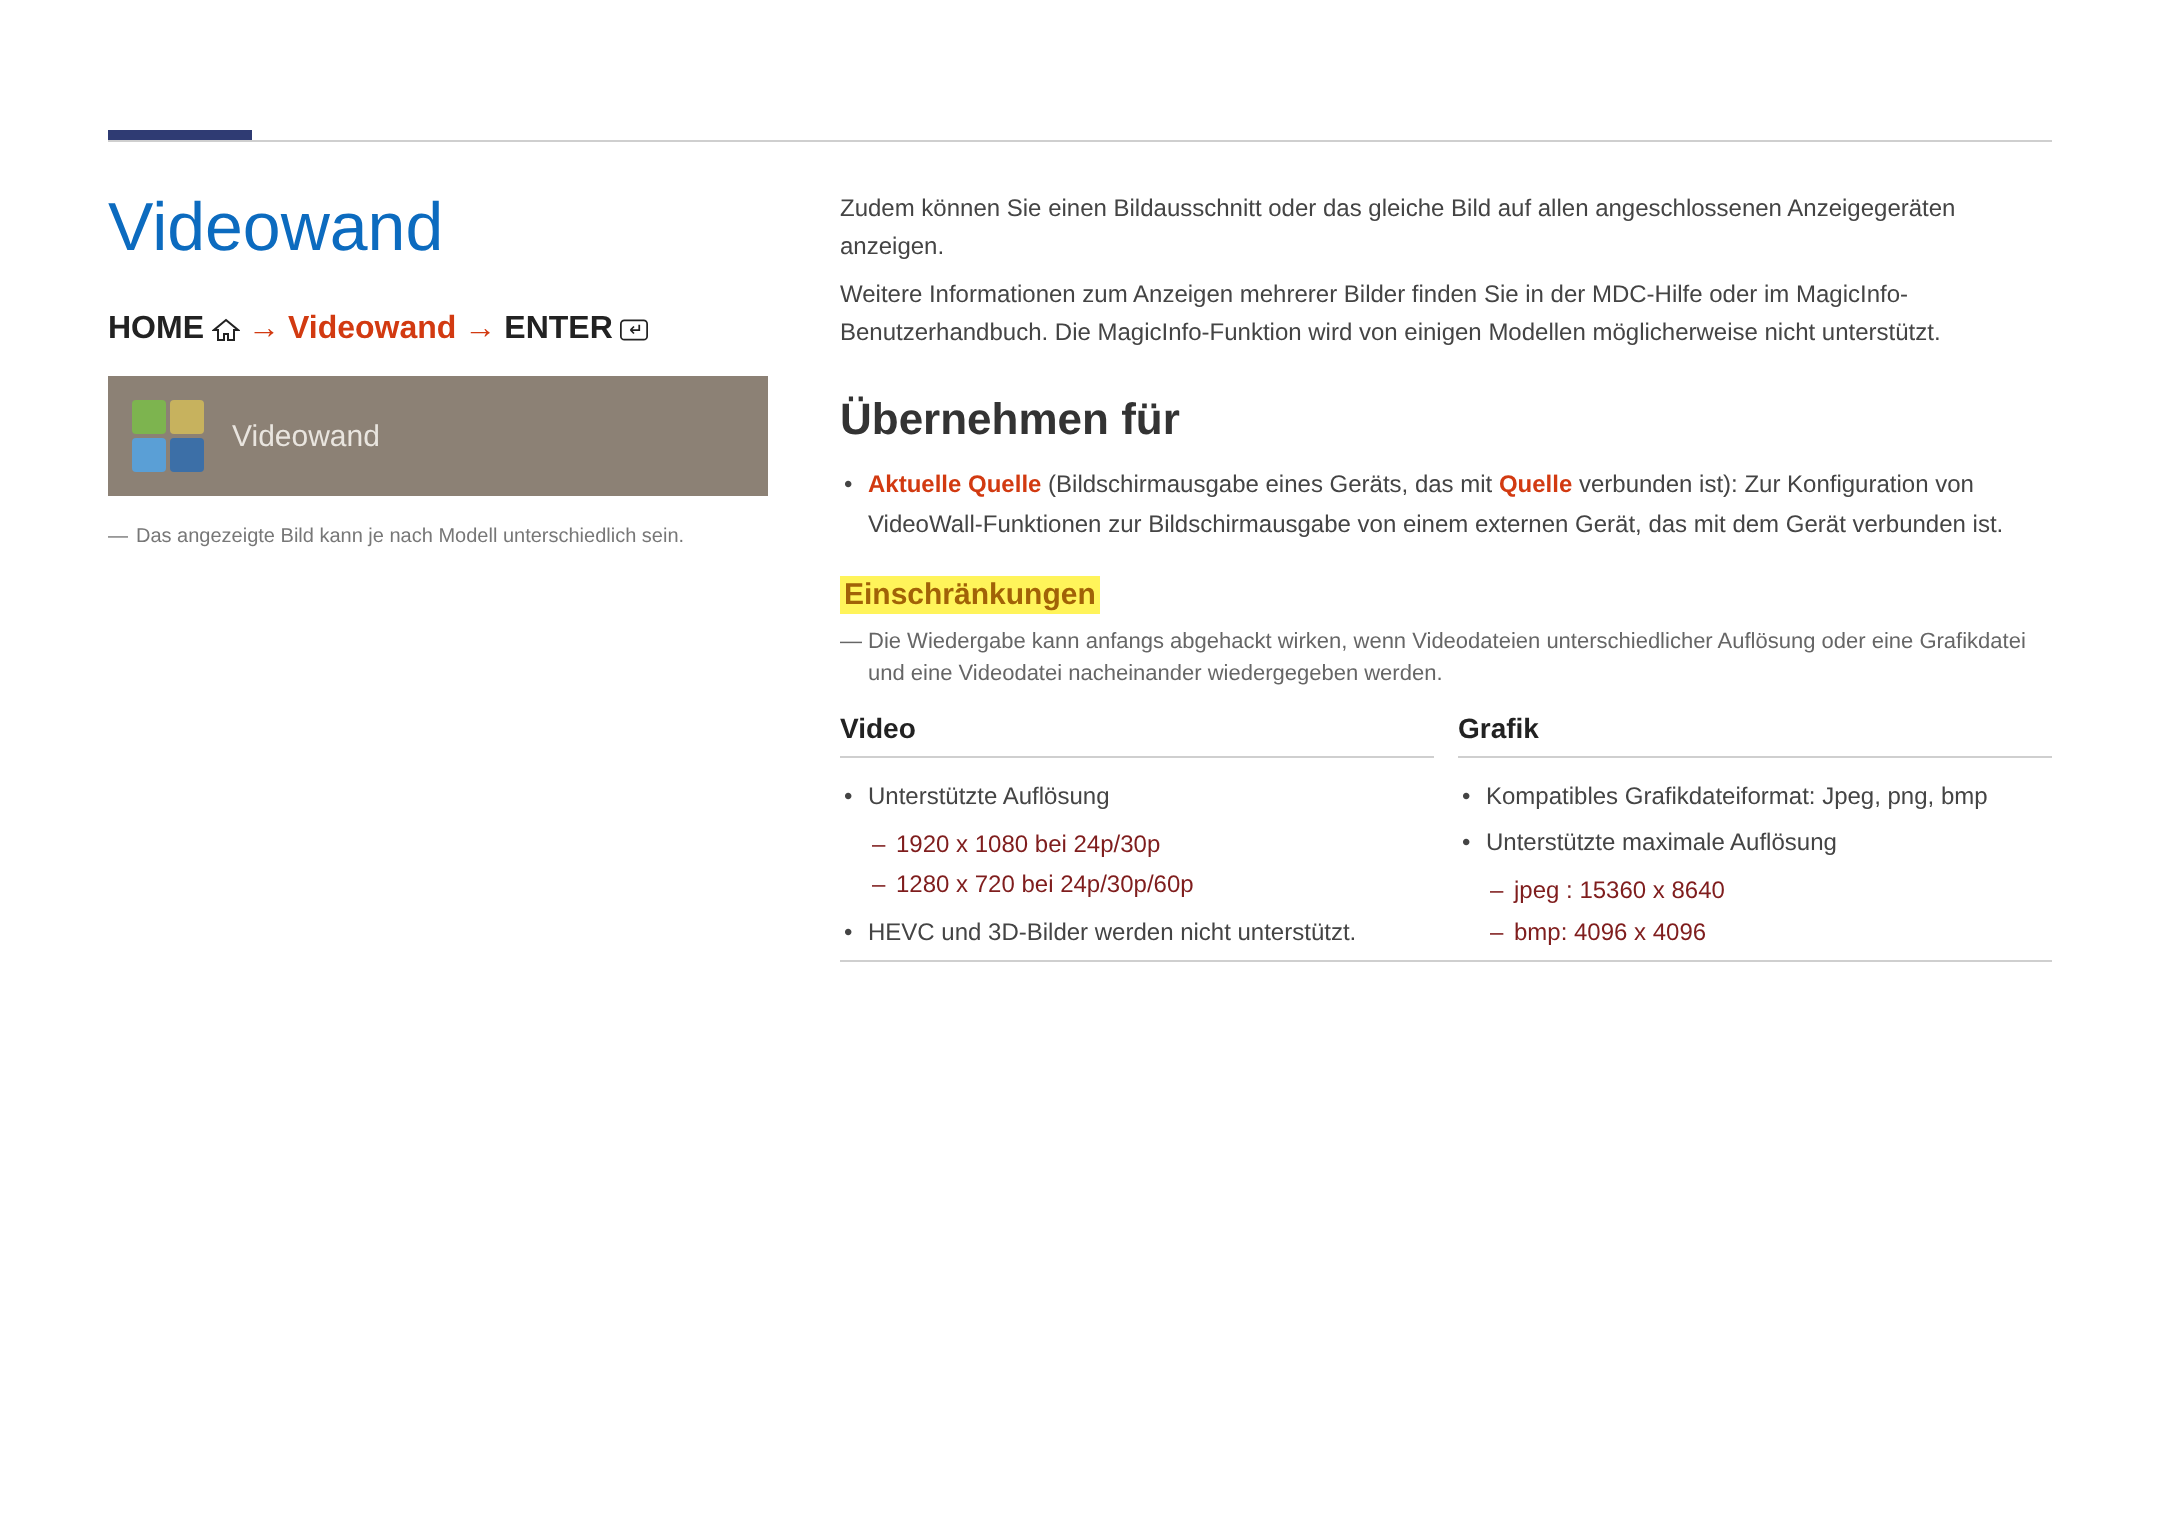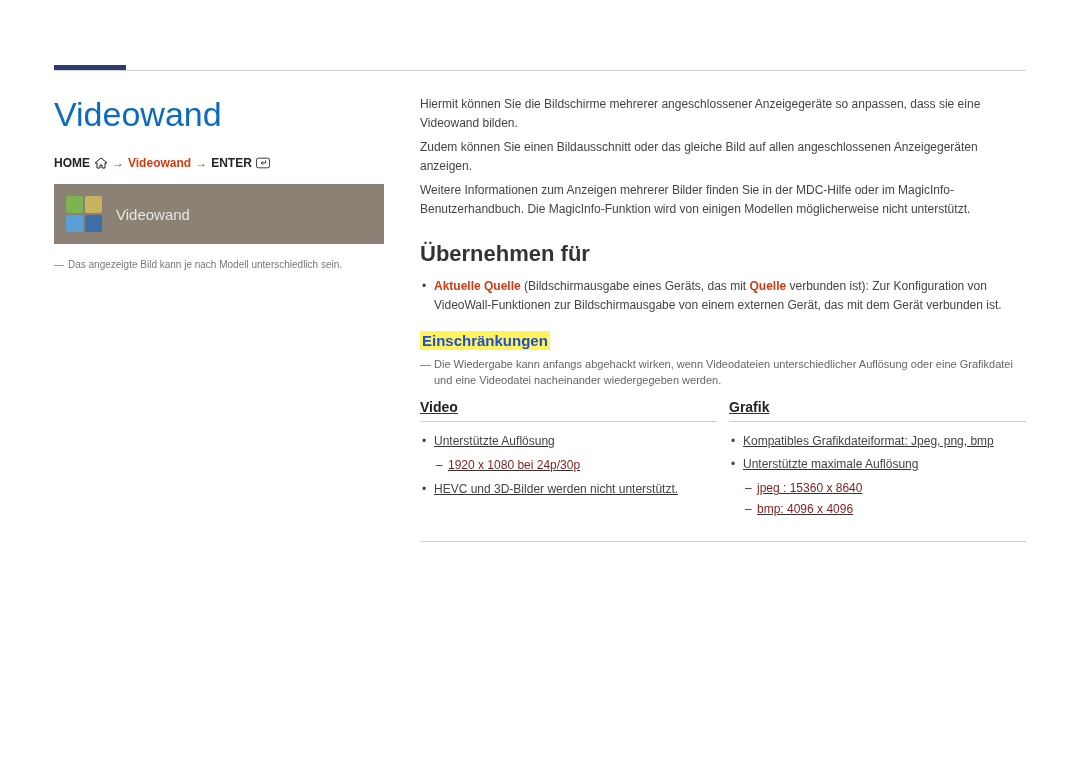--- a/index.html
+++ b/index.html
@@ -31,21 +31,21 @@
   }
   .left-col { width: 330px; flex: 0 0 330px; }
   .right-col { flex: 1; }
   h1.feature-title {
     color: #0c6bbf;
     font-size: 34px;
     font-weight: 400;
     margin-bottom: 22px;
   }
   .nav-path {
-    font-size: 12px;
+    font-size: 16px;
     font-weight: 700;
     color: #222;
     margin-bottom: 14px;
     display: flex;
     align-items: center;
     gap: 4px;
     flex-wrap: wrap;
   }
   .nav-path .highlight { color: #d23a11; font-weight: 700; }
   .home-icon, .enter-icon {
@@ -105,43 +105,41 @@
   }
   ul.bullets > li::before {
     content: "•";
     position: absolute; left: -12px; top: 0;
     color: #444;
   }
   .bold-red { color: #d23a11; font-weight: 700; }
   h3.restrict {
     font-size: 15px;
     font-weight: 700;
-    color: #1d4ed8;
+    color: #a16207;
     background: #fff45a;
     display: inline-block;
     padding: 1px 2px;
     margin-top: 12px;
     margin-bottom: 6px;
     text-align: right;
   }
   .dash-note {
     font-size: 11px;
     color: #666;
     line-height: 1.5;
     padding-left: 14px;
     position: relative;
     margin-bottom: 10px;
   }
   .dash-note::before { content:"―"; position:absolute; left:0; top:0; }
   .two-col {
     display: flex;
     gap: 12px;
     border-bottom: 1px solid #cfcfcf;
-    padding-bottom: 18px;
-    text-decoration: underline;
   }
   .two-col .col { flex: 1; }
   h4.smallhead {
     font-size: 14px;
     font-weight: 700;
     color: #222;
     border-bottom: 1px solid #cfcfcf;
     padding-bottom: 6px;
     margin-bottom: 10px;
   }
@@ -195,21 +193,20 @@
       </div>
       <div class="tile-label">Videowand</div>
     </div>
 
     <div class="footnote">
       <span>Das angezeigte Bild kann je nach Modell unterschiedlich sein.</span>
     </div>
   </div>
 
   <div class="right-col">
-    <p class="body-para">Hiermit können Sie die Bildschirme mehrerer angeschlossener Anzeigegeräte so anpassen, dass sie eine Videowand bilden.</p>
     <p class="body-para">Zudem können Sie einen Bildausschnitt oder das gleiche Bild auf allen angeschlossenen Anzeigegeräten anzeigen.</p>
     <p class="body-para">Weitere Informationen zum Anzeigen mehrerer Bilder finden Sie in der MDC-Hilfe oder im MagicInfo-Benutzerhandbuch. Die MagicInfo-Funktion wird von einigen Modellen möglicherweise nicht unterstützt.</p>
 
     <h2 class="subhead">Übernehmen für</h2>
     <ul class="bullets">
       <li>
         <span class="bold-red">Aktuelle Quelle</span><span> (Bildschirmausgabe eines Geräts, das mit </span><span class="bold-red">Quelle</span><span> verbunden ist): Zur Konfiguration von VideoWall-Funktionen zur Bildschirmausgabe von einem externen Gerät, das mit dem Gerät verbunden ist.</span>
       </li>
     </ul>
 
@@ -219,20 +216,21 @@
     </div>
 
     <div class="two-col">
       <div class="col">
         <h4 class="smallhead">Video</h4>
         <ul class="bullets">
           <li>
             <span>Unterstützte Auflösung</span>
             <ul class="sub">
               <li>1920 x 1080 bei 24p/30p</li>
+              <li>1280 x 720 bei 24p/30p/60p</li>
             </ul>
           </li>
           <li>HEVC und 3D-Bilder werden nicht unterstützt.</li>
         </ul>
       </div>
       <div class="col">
         <h4 class="smallhead">Grafik</h4>
         <ul class="bullets">
           <li>Kompatibles Grafikdateiformat: Jpeg, png, bmp</li>
           <li>

